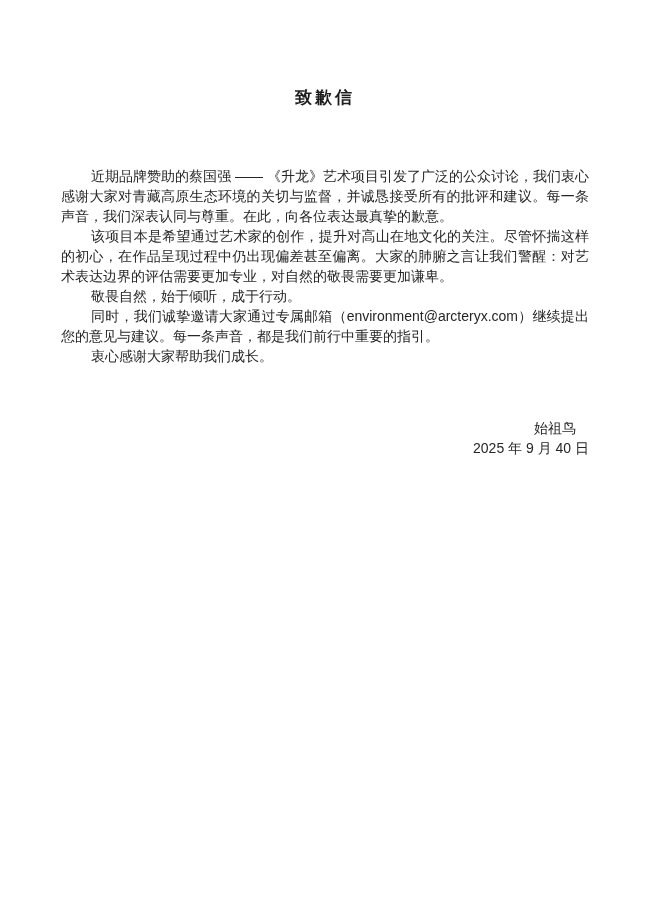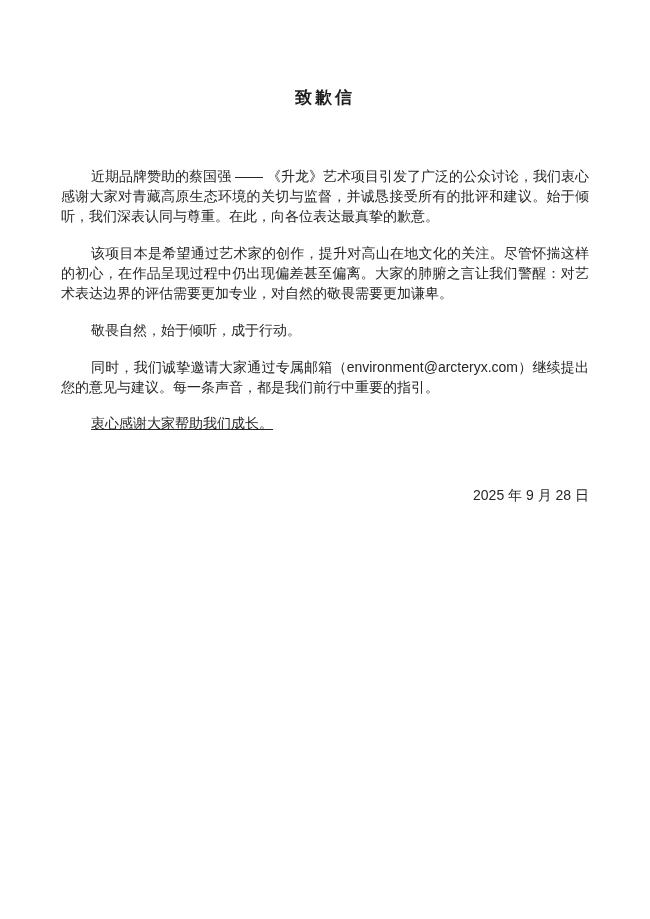--- a/index.html
+++ b/index.html
@@ -36,49 +36,48 @@
     margin: 0;
     font-size: 14px;
     line-height: 20px;
     text-align: justify;
     text-justify: inter-ideograph;
     text-indent: 2.15em;
     color: #262626;
     word-break: break-all;
   }
   .content p + p {
-    margin-top: 17px;
   }
   .content p.tight {
-    margin-top: 16px;
-    text-decoration: underline;
+    margin-top: 0;
   }
   .signature {
     margin-top: 52px;
     text-align: right;
     font-size: 14px;
     line-height: 20px;
     color: #262626;
   }
   .signature .name {
     padding-right: 13px;
   }
 </style>
 </head>
 <body>
 
 <div class="letter">
 
   <h1 class="title">致歉信</h1>
 
   <div class="content">
-    <p>近期品牌赞助的蔡国强 —— 《升龙》艺术项目引发了广泛的公众讨论，我们衷心感谢大家对青藏高原生态环境的关切与监督，并诚恳接受所有的批评和建议。始于倾听，我们深表认同与尊重。在此，向各位表达最真挚的歉意。</p>
+    <p>近期品牌赞助的蔡国强 —— 《升龙》艺术项目引发了广泛的公众讨论，我们衷心感谢大家对青藏高原生态环境的关切与监督，并诚恳接受所有的批评和建议。每一条声音，我们深表认同与尊重。在此，向各位表达最真挚的歉意。</p>
     <p>该项目本是希望通过艺术家的创作，提升对高山在地文化的关注。尽管怀揣这样的初心，在作品呈现过程中仍出现偏差甚至偏离。大家的肺腑之言让我们警醒：对艺术表达边界的评估需要更加专业，对自然的敬畏需要更加谦卑。</p>
     <p>敬畏自然，始于倾听，成于行动。</p>
     <p>同时，我们诚挚邀请大家通过专属邮箱（environment@arcteryx.com）继续提出您的意见与建议。每一条声音，都是我们前行中重要的指引。</p>
     <p class="tight">衷心感谢大家帮助我们成长。</p>
   </div>
 
   <div class="signature">
-    <div class="date">2025 年 9 月 28 日</div>
+    <div class="name">始祖鸟</div>
+    <div class="date">2025 年 9 月 40 日</div>
   </div>
 
 </div>
 
 </body></html>

